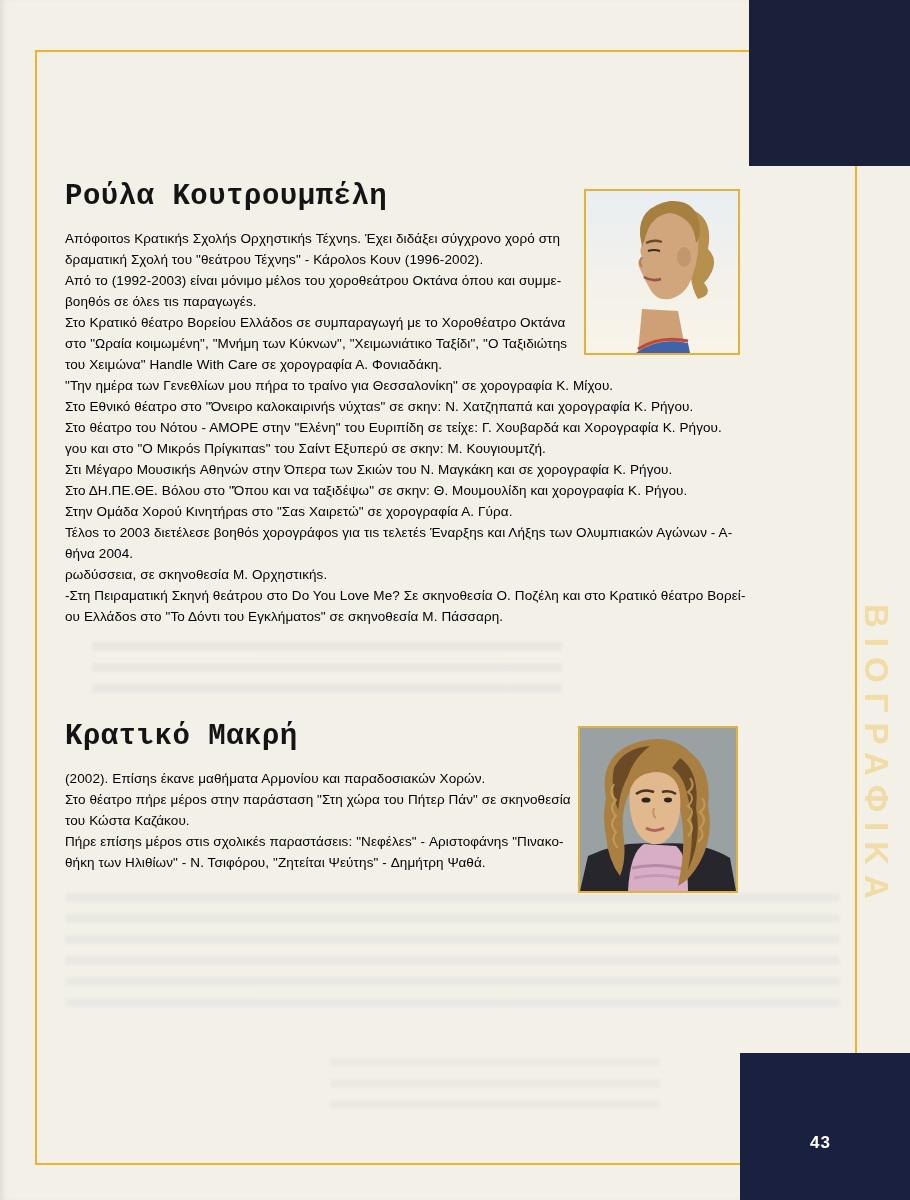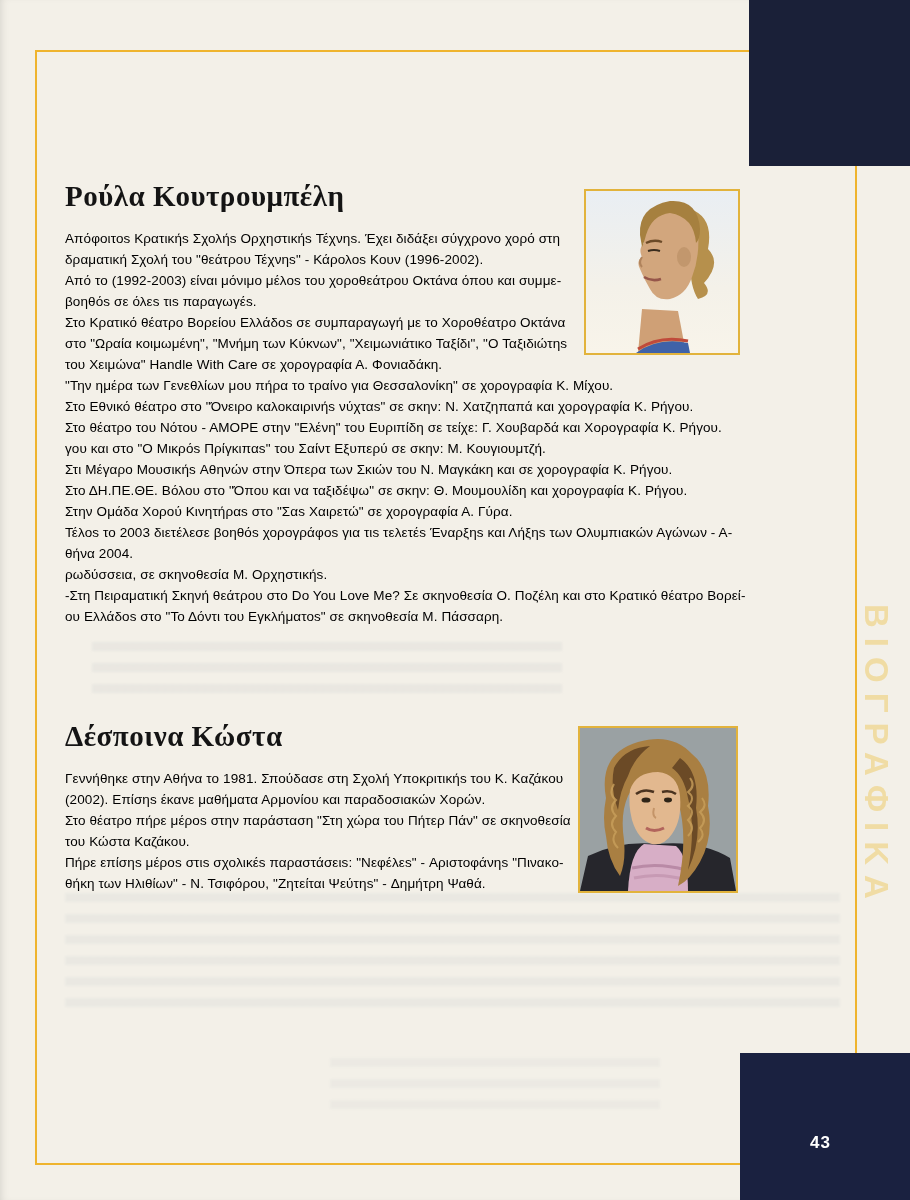--- a/index.html
+++ b/index.html
@@ -23,21 +23,21 @@
   .vlabel{
     position:absolute; left:857px; top:604px; height:455px;
     writing-mode:vertical-rl; text-orientation:sideways;
     font-size:33px; font-weight:bold; letter-spacing:10px;
     color:#f0dca4; white-space:nowrap;
   }
   .bio{position:absolute; left:65px; width:782px;}
   .bio1{top:180px;}
   .bio2{top:720px;}
   .bio-title{
-    font-family:Liberation Serif, serif; font-size:29px; font-weight:bold;
+    font-family:Liberation Mono, monospace; font-size:29px; font-weight:bold;
     color:#141414; margin:0 0 15px 0; letter-spacing:.5px;
   }
   .bio-body{font-size:13.5px; line-height:21px; color:#000000; letter-spacing:.1px;}
   .bio-body .line{white-space:pre; height:21px;}
   .photo{
     position:absolute; margin:0; padding:0;
     border:2px solid #e2b33c; background:#dcdcd4;
   }
   .photo1{left:584px; top:189px; width:152px; height:162px;}
   .photo2{left:578px; top:726px; width:156px; height:163px;}
@@ -124,23 +124,22 @@
 
       <path d="M56 66 Q52 72 56 76" stroke="#b0835c" stroke-width="2" fill="none"></path>
       <path d="M58 86 Q66 90 74 88" stroke="#a express96566" stroke-width="2.4" fill="none" opacity="0"></path>
       <path d="M58 86 Q66 91 75 88" stroke="#96564a" stroke-width="2.6" fill="none"></path>
 
       <ellipse cx="98" cy="66" rx="7" ry="10" fill="#c2976d"></ellipse>
     </svg>
   </figure>
 
   <section class="bio bio2">
-    <h1 class="bio-title">Δέσποινα Κώστα</h1>
+    <h1 class="bio-title">Κρατικό Μακρή</h1>
     <div class="bio-body">
-        <div class="line">Γεννήθηκε στην Αθήνα το 1981. Σπούδασε στη Σχολή Υποκριτικήs του Κ. Καζάκου</div>
         <div class="line">(2002). Επίσηs έκανε μαθήματα Αρμονίου και παραδοσιακών Χορών.</div>
         <div class="line">Στο θέατρο πήρε μέροs στην παράσταση "Στη χώρα του Πήτερ Πάν" σε σκηνοθεσία</div>
         <div class="line">του Κώστα Καζάκου.</div>
         <div class="line">Πήρε επίσηs μέροs στιs σχολικέs παραστάσειs: "Νεφέλεs" - Αριστοφάνηs "Πινακο-</div>
         <div class="line">θήκη των Ηλιθίων" - Ν. Τσιφόρου, "Ζητείται Ψεύτηs" - Δημήτρη Ψαθά.</div>
       </div>
   </section>
 
   <figure class="photo photo2">
     <svg viewBox="0 0 156 163">

